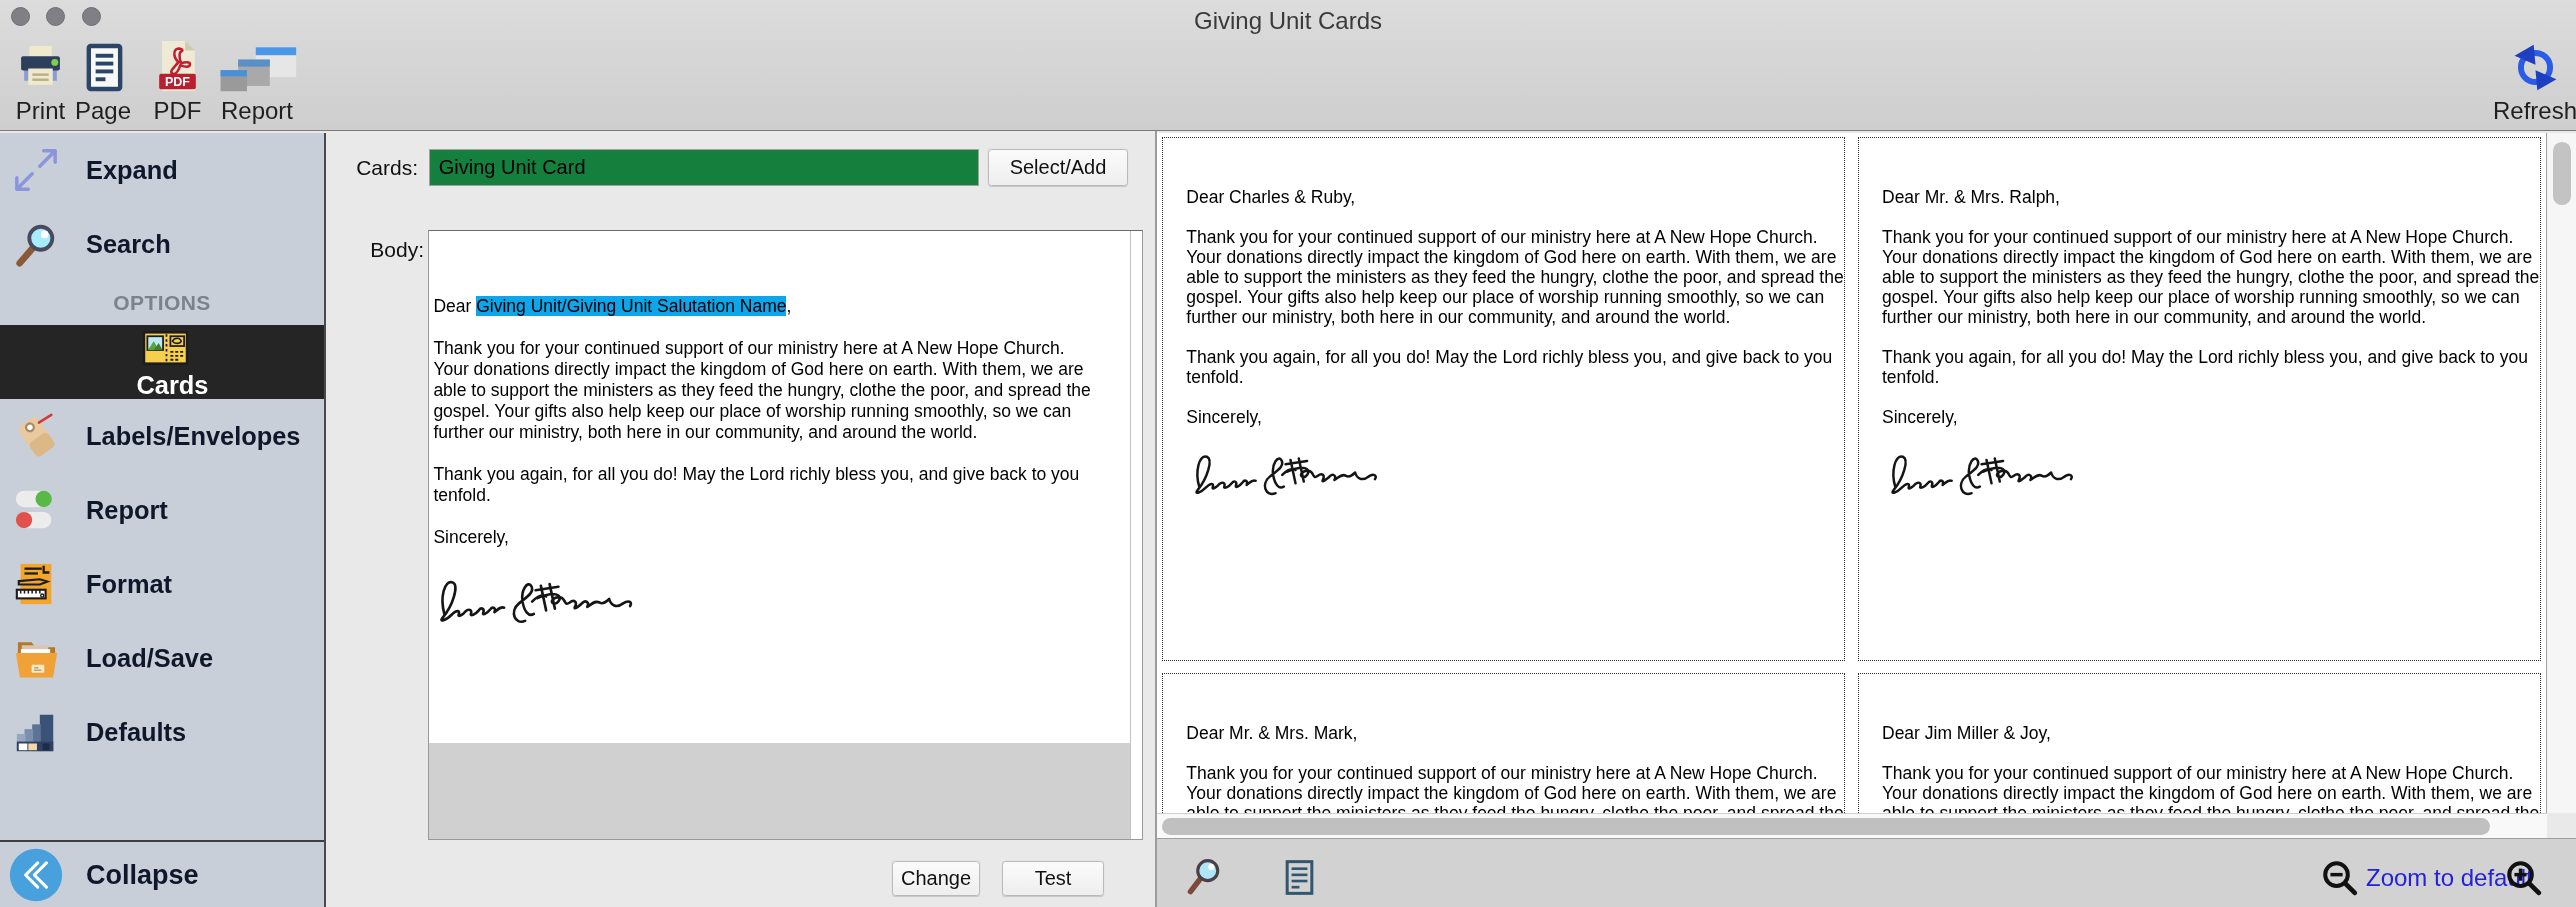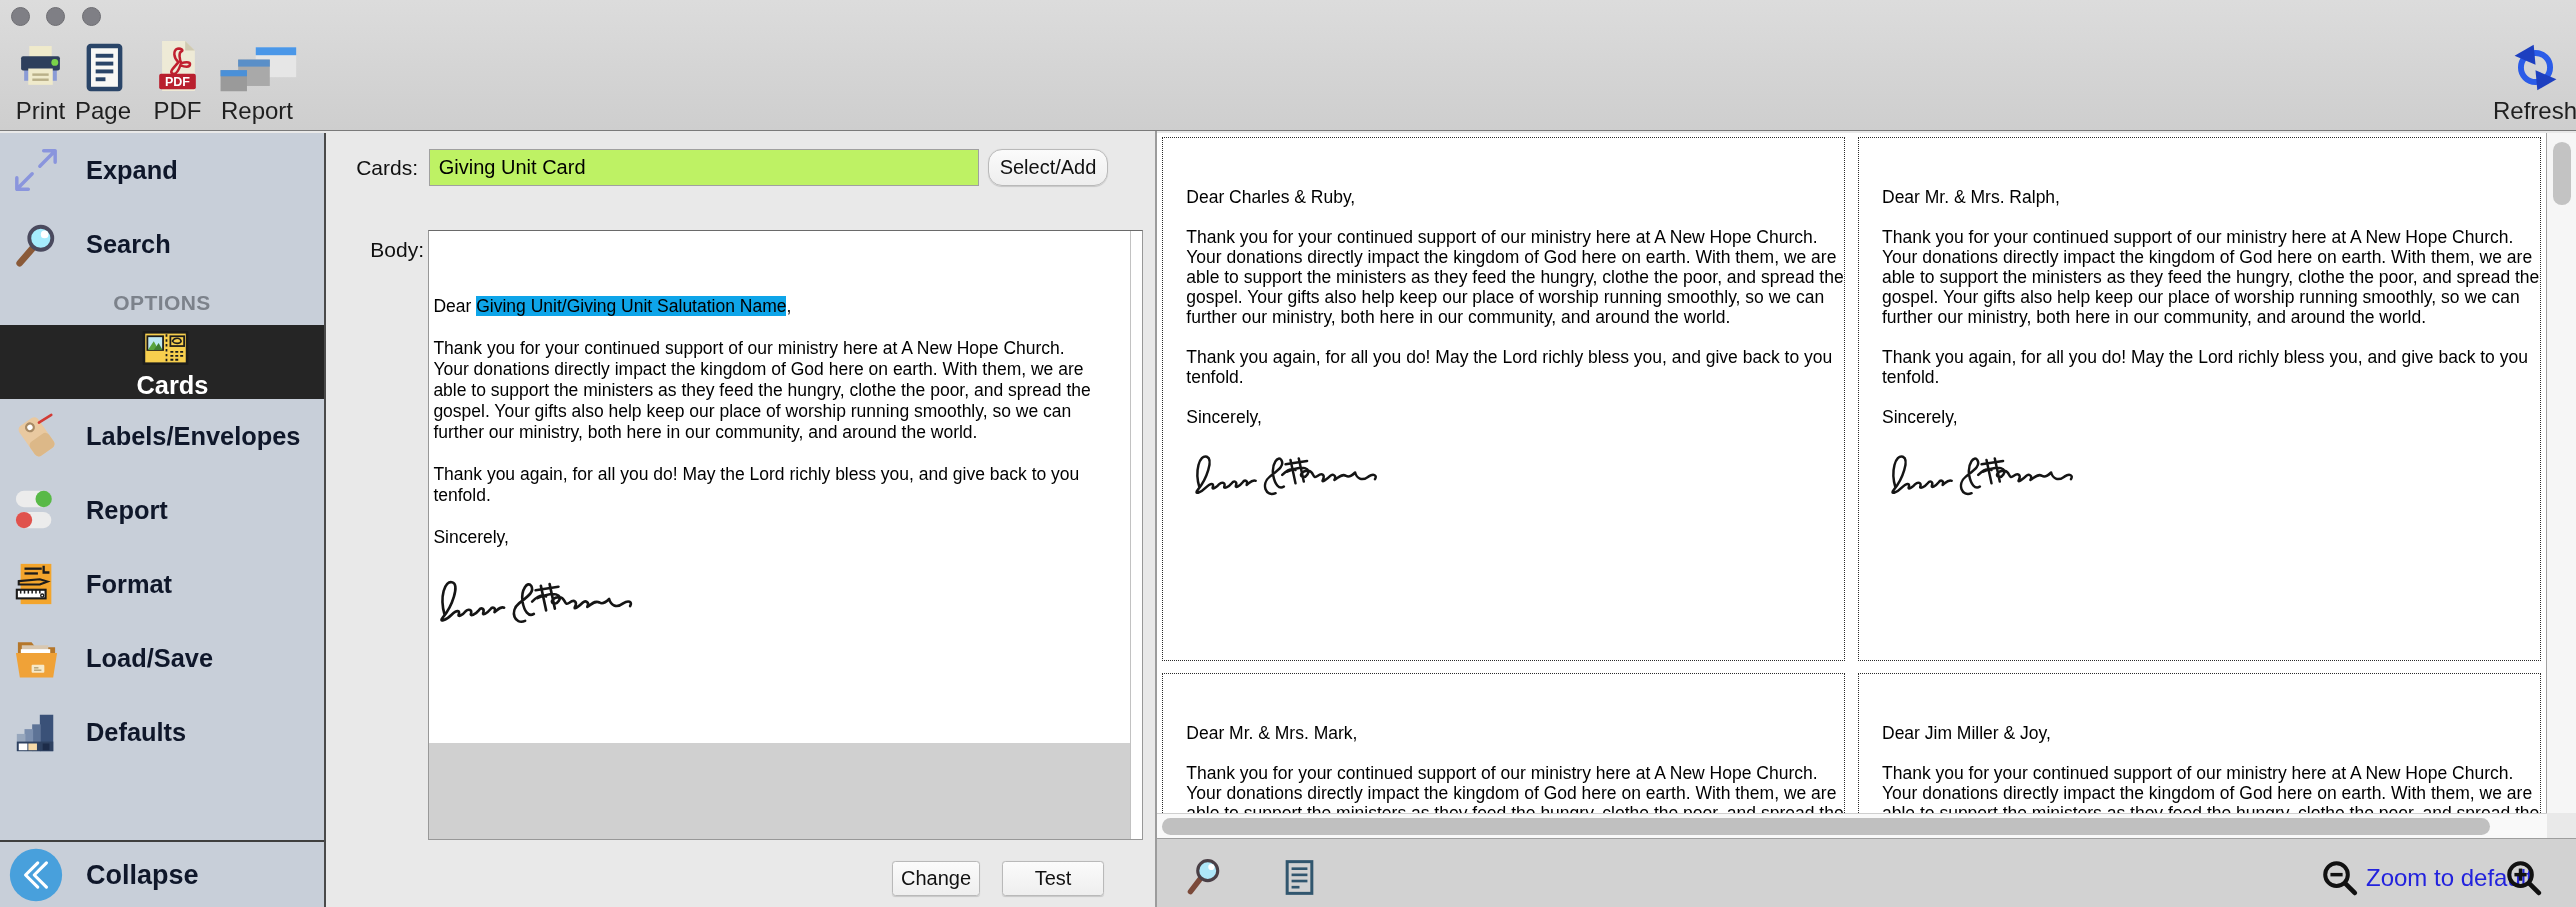--- a/index.html
+++ b/index.html
@@ -34,21 +34,21 @@
            font-size:21px;font-weight:bold;letter-spacing:0.4px;color:#7c828b;}
   .sb-sel{background:#252525;flex-direction:column;}
   .sb-sel .sb-lb{color:#ffffff;}
   .sb-collapse{position:absolute;left:0;bottom:0;width:100%;height:68px;
                border-top:2.6px solid #3f3f3f;display:flex;align-items:center;}
 
   
   .midpanel{position:absolute;left:329px;top:133px;width:826px;height:775px;background:#e9e9e9;}
   .lbl{position:absolute;font-size:21px;color:#101010;}
   .cards-input{position:absolute;left:429px;top:149px;width:550px;height:37px;
-               background:#bef264;border:0.9px solid #a0a0a0;font-size:20px;color:#000;
+               background:#15803d;border:0.9px solid #a0a0a0;font-size:20px;color:#000;
                padding:0 8.8px;font-family:"Liberation Sans",sans-serif;}
   .btn{position:absolute;background:linear-gradient(#fbfbfb,#eeeeee);border:0.9px solid #b9b9b9;
        border-radius:3.5px;font-size:20px;color:#111;display:flex;align-items:center;
        justify-content:center;cursor:default;box-shadow:0 0.9px 0.9px rgba(0,0,0,.15);}
   .editor{position:absolute;left:428px;top:230px;width:715px;height:610px;
           border:1.8px solid #989898;border-top-color:#6a6a6a;background:#d0d0d0;overflow:hidden;}
   .editor .page{position:absolute;left:0;top:0;width:100%;height:512px;background:#ffffff;}
   .editor .vtrack{position:absolute;right:0;top:0;width:12.3px;height:100%;
                   background:#ffffff;border-left:0.9px solid #c2c2c2;}
   .ed-text{position:absolute;left:4.4px;top:65px;width:692px;font-size:17.5px;line-height:21px;color:#000;}
@@ -77,41 +77,42 @@
   .hsb{position:absolute;left:1157px;top:813px;width:1390px;height:24.5px;
        background:#f9f9f9;border-top:0.9px solid #cfcfcf;}
   .hsb-thumb{position:absolute;left:5.3px;top:3.5px;width:1328px;height:17.5px;border-radius:8.8px;background:#c0c0c0;}
   .pv-toolbar{position:absolute;left:1157px;top:838px;width:1419px;height:70px;
               background:#d2d2d2;border-top:1.8px solid #9e9e9e;}
   .pvt-ic{position:absolute;cursor:default;}
   .zoom-label{position:absolute;left:2366px;top:864px;font-size:24px;color:#2222dd;cursor:default;}
 
   .chg-btn{left:892px;top:861px;width:88px;height:35px;}
   .tst-btn{left:1002px;top:861px;width:102px;height:35px;}
-  .sel-btn{left:988px;top:149px;width:120px;height:37px;border-radius:14px;}
+  .sel-btn{left:988px;top:149px;width:140px;height:37px;}
 </style>
 </head>
 <body>
 
 <svg width="0" height="0" style="position:absolute">
   <defs>
     <g id="sig" fill="none" stroke="#151515" stroke-width="3" stroke-linecap="round" stroke-linejoin="round">
       <path d="M12 50 C6 30 12 10 21 13 C29 16 21 40 10 53 C5 59 13 57 20 50 C26 44 30 45 28 50 C27 53 33 50 36 46 C39 43 44 44 42 49 C41 52 47 50 51 45 C54 41 58 43 56 48 C55 51 60 49 64 44 C67 40 71 42 69 47 C73 44 76 40 80 42"></path>
       <path d="M104 57 C92 62 86 46 97 37 C107 29 115 24 111 17 C107 11 99 21 101 35 C103 46 108 53 114 49 M112 35 C119 28 124 26 128 29 M122 17 L128 45 M132 15 L138 43 M118 31 C128 26 138 25 142 28 C146 31 141 39 136 37 C132 35 137 29 144 30 C151 31 148 41 155 36 C160 32 164 35 161 41 C159 45 166 40 170 36 C173 33 178 36 175 41 C180 38 184 33 189 36 C192 38 196 36 200 32 C202 39 208 43 216 37 C222 33 227 35 224 40"></path>
       <path d="M116 22 L142 18"></path>
     </g>
   </defs>
 </svg>
 
 <div class="app">
 
   <div class="chrome">
     <div class="traffic t1"></div>
     <div class="traffic t2"></div>
     <div class="traffic t3"></div>
+    <div class="win-title">Giving Unit Cards</div>
 
     <div class="tb-item tbi-print">
       <div class="tb-ic">
         <svg width="49" height="49" viewBox="0 0 48 48">
           <rect x="13" y="2" width="22" height="12" fill="#efeacb"></rect>
           <rect x="8" y="24" width="5" height="12" fill="#8a9bd6"></rect>
             <rect x="35" y="24" width="5" height="12" fill="#8a9bd6"></rect>
           <rect x="5" y="12" width="38" height="14" rx="2" fill="#2e3f5c"></rect>
           <circle cx="38" cy="18" r="3.4" fill="#7ad24a"></circle>
           <rect x="12" y="24" width="24" height="16" fill="#efeacb"></rect>

